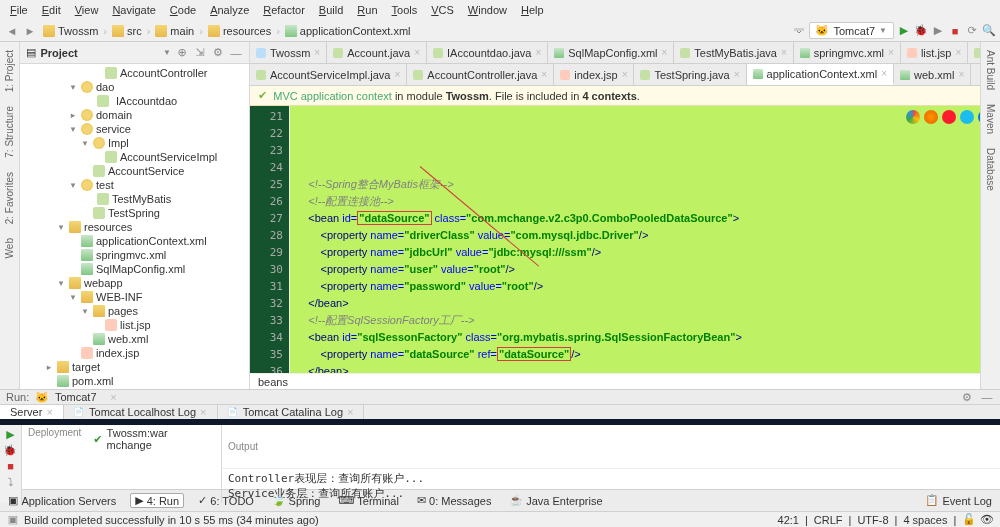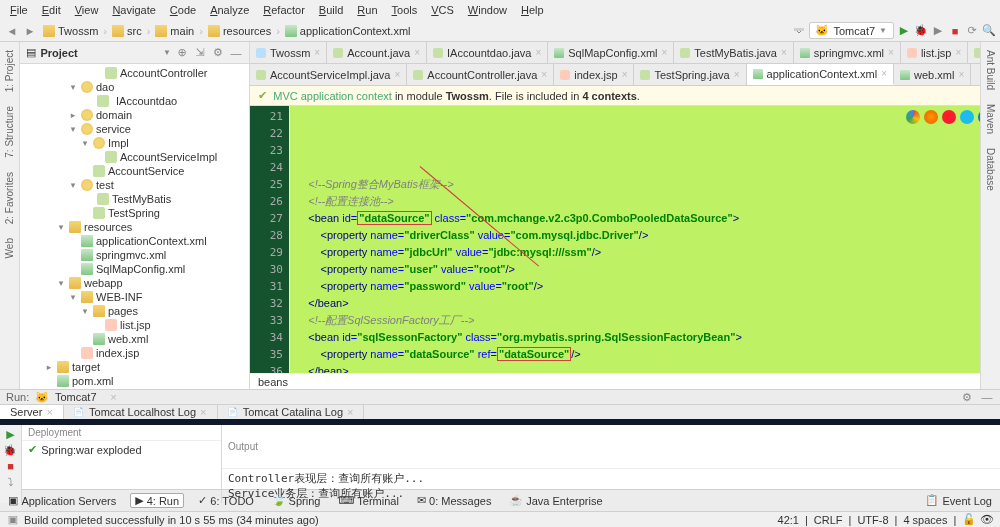--- a/index.html
+++ b/index.html
@@ -53,21 +53,21 @@
 .bic{width:14px;height:14px;border-radius:50%}
 .crumb-bar{height:16px;border-top:1px solid #eee;padding:0 8px;font-size:10px;color:#888;display:flex;align-items:center}
 .bottom-panel{height:100px;background:#fff;border-top:1px solid #d0d0d0;display:flex;flex-direction:column}
 .bp-head{height:20px;background:#ececec;border-bottom:1px solid #d0d0d0;display:flex;align-items:center;padding:0 6px;gap:6px}
 .bp-tabs{display:flex;height:20px;background:#ececec;border-bottom:6px solid #0f172a}
 .bp-tab{padding:2px 10px;border-right:1px solid #d0d0d0;cursor:pointer;font-size:10px;display:flex;align-items:center;gap:4px}
 .bp-tab.active{background:#fff}
 .bp-body{flex:1;display:flex}
 .bp-tool{width:22px;background:#f0f0f0;border-right:1px solid #d8d8d8;display:flex;flex-direction:column;align-items:center;padding:2px 0;gap:2px}
 .bp-tool .sq{cursor:pointer}
-.bp-dep{width:200px;border-right:1px solid #d8d8d8;display:flex;flex-direction:column}
+.bp-dep{width:200px;border-right:1px solid #d8d8d8;display:flex;}
 .bp-dep-h{padding:2px 6px;border-bottom:1px solid #eee;color:#888;font-size:10px}
 .bp-dep-b{flex:1;padding:2px 6px}
 .bp-out{flex:1;display:flex;flex-direction:column}
 .bp-out-h{padding:16px 6px;border-bottom:1px solid #eee;color:#888;font-size:10px}
 .bp-out-b{flex:1;padding:2px 6px;font-family:Consolas,monospace;font-size:11px}
 .tool-windows{height:22px;background:#ececec;border-top:1px solid #d0d0d0;display:flex;align-items:center;padding:0 4px;gap:10px}
 .tw-btn{display:flex;align-items:center;gap:3px;padding:0 4px;cursor:pointer;font-size:10px;color:#555}
 .tw-btn.active{border:1px solid #aaa;background:#fff;border-radius:2px}
 .status{height:16px;background:#f0f0f0;border-top:1px solid #d0d0d0;display:flex;align-items:center;padding:0 6px;font-size:10px;color:#555}
 .status .sp{flex:1}
@@ -440,21 +440,21 @@
       <div class="sq play">▶</div>
       <div class="sq" style="color:#5a9e5a">🐞</div>
       <div class="sq stop">■</div>
       <div class="sq">⤵</div>
     </div>
     <div class="bp-dep">
       <div class="bp-dep-h">Deployment</div>
       <div class="bp-dep-b">
         <div class="row" style="gap:4px">
           <span class="green">✔</span>
-          <span>Spring:war exploded</span>
+          <span>Twossm:war mchange</span>
         </div>
       </div>
     </div>
     <div class="bp-out">
       <div class="bp-out-h">Output</div>
       <div class="bp-out-b" id="outb">Controller表现层：查询所有账户...<br>Service业务层：查询所有账户...</div>
     </div>
   </div>
 </div>
 

